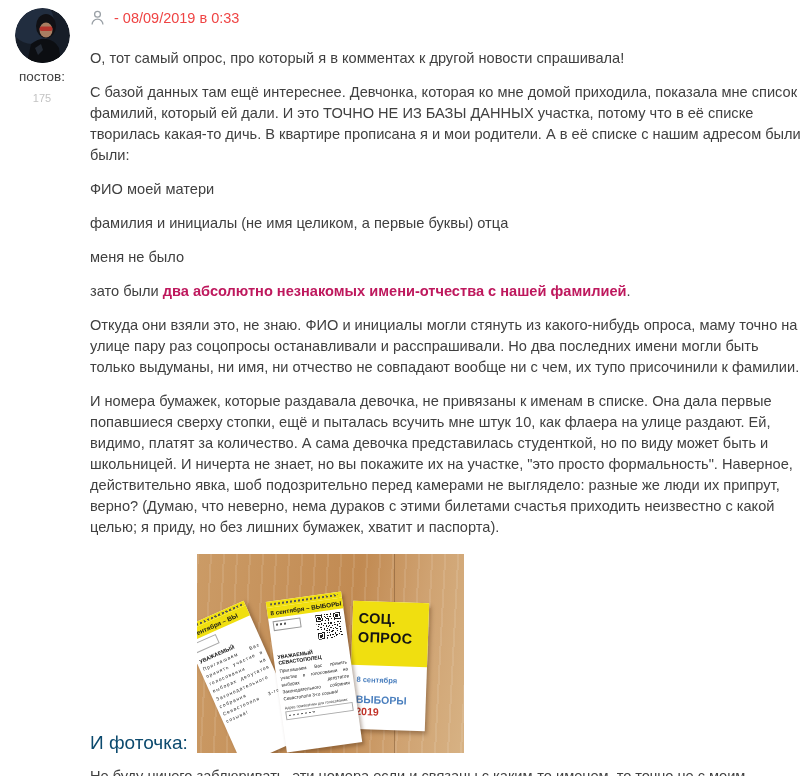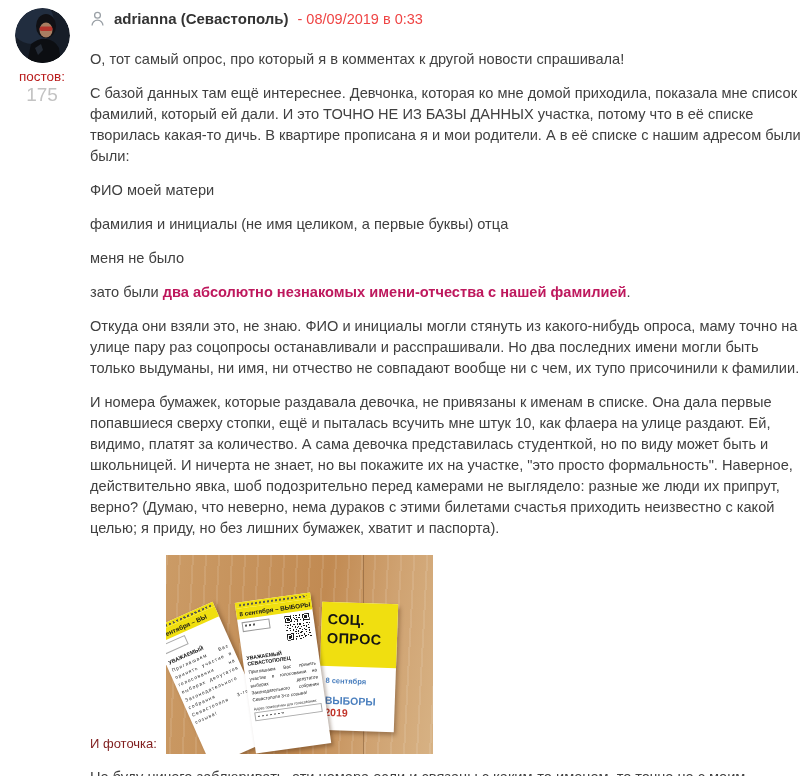--- a/index.html
+++ b/index.html
@@ -10,37 +10,37 @@
     color:#404040;
   }
   .post { display:flex; padding:8px 8px 0 12px; }
 
   
   .sidebar { width:60px; flex:0 0 60px; text-align:center; }
   .avatar {
     width:55px; height:55px; border-radius:50%;
     overflow:hidden; display:block; margin:0 auto; cursor:pointer;
   }
-  .posts-label { color:#b91c1c; font-size:13.5px; margin-top:6px; }
-  .posts-count { color:#c3c3c3; font-size:19px; margin-top:0;text-align:center; }
+  .posts-label { color:#404040; font-size:13.5px; margin-top:6px; }
+  .posts-count { color:#c3c3c3; font-size:11px; margin-top:8px;text-align:center; }
 
   
   .main { width:733px; flex:0 0 733px; padding-left:18px; padding-top:2px; }
   .head { display:flex; align-items:center; gap:9px; margin-bottom:4px; }
   .user-icon { width:15px; height:16px; display:inline-block; }
   .author { font-weight:bold; color:#333; font-size:15px; cursor:pointer; }
   .meta { color:#ef4444; font-size:14.5px; }
 
   .main p { font-size:14.6px; line-height:21px; margin:13px 0 0 0; color:#404040; }
   .main p.first { margin-top:22px; }
   b.claim { color:#be185d; }
 
   
   .photo-row { display:flex; align-items:flex-end; gap:9px; margin-top:16px; }
-  .photo-caption { font-size:13px; line-height:21px; color:#7f1d1d; }
+  .photo-caption { font-size:19px; line-height:21px; color:#0c4a6e; }
   .photo {
     position:relative; width:267px; height:199px; overflow:hidden; cursor:pointer;
     background:
       repeating-linear-gradient(93deg, rgba(255,255,255,0.10) 0 2px, rgba(0,0,0,0) 2px 13px),
       linear-gradient(100deg,#cb9b66 0%, #c18a52 55%, #cfa271 78%, #d7b284 100%);
   }
   .photo .seam {
     position:absolute; left:197px; top:0; width:1px; height:100%;
     background:rgba(90,55,25,0.35);
   }
@@ -117,21 +117,20 @@
 
   <div class="main">
 
     <div class="head">
       <span class="user-icon">
         <svg viewBox="0 0 16 17" width="15" height="16" fill="none" stroke="#9aa0a6" stroke-width="1.4">
           <circle cx="8" cy="4.5" r="3.1"></circle>
           <path d="M2.2 15.5 a5.8 5.8 0 0 1 11.6 0"></path>
         </svg>
       </span>
-      <span class="author">adrianna (Севастополь)</span>
       <span class="meta">- 08/09/2019 в 0:33</span>
     </div>
 
     <p class="first">О, тот самый опрос, про который я в комментах к другой новости спрашивала!</p>
     <p>С базой данных там ещё интереснее. Девчонка, которая ко мне домой приходила, показала мне список фамилий, который ей дали. И это ТОЧНО НЕ ИЗ БАЗЫ ДАННЫХ участка, потому что в её списке творилась какая-то дичь. В квартире прописана я и мои родители. А в её списке с нашим адресом были были:</p>
     <p>ФИО моей матери</p>
     <p>фамилия и инициалы (не имя целиком, а первые буквы) отца</p>
     <p>меня не было</p>
     <p><span>зато были </span><b class="claim">два абсолютно незнакомых имени-отчества с нашей фамилией</b><span>.</span></p>
     <p>Откуда они взяли это, не знаю. ФИО и инициалы могли стянуть из какого-нибудь опроса, маму точно на улице пару раз соцопросы останавливали и расспрашивали. Но два последних имени могли быть только выдуманы, ни имя, ни отчество не совпадают вообще ни с чем, их тупо присочинили к фамилии.</p>

